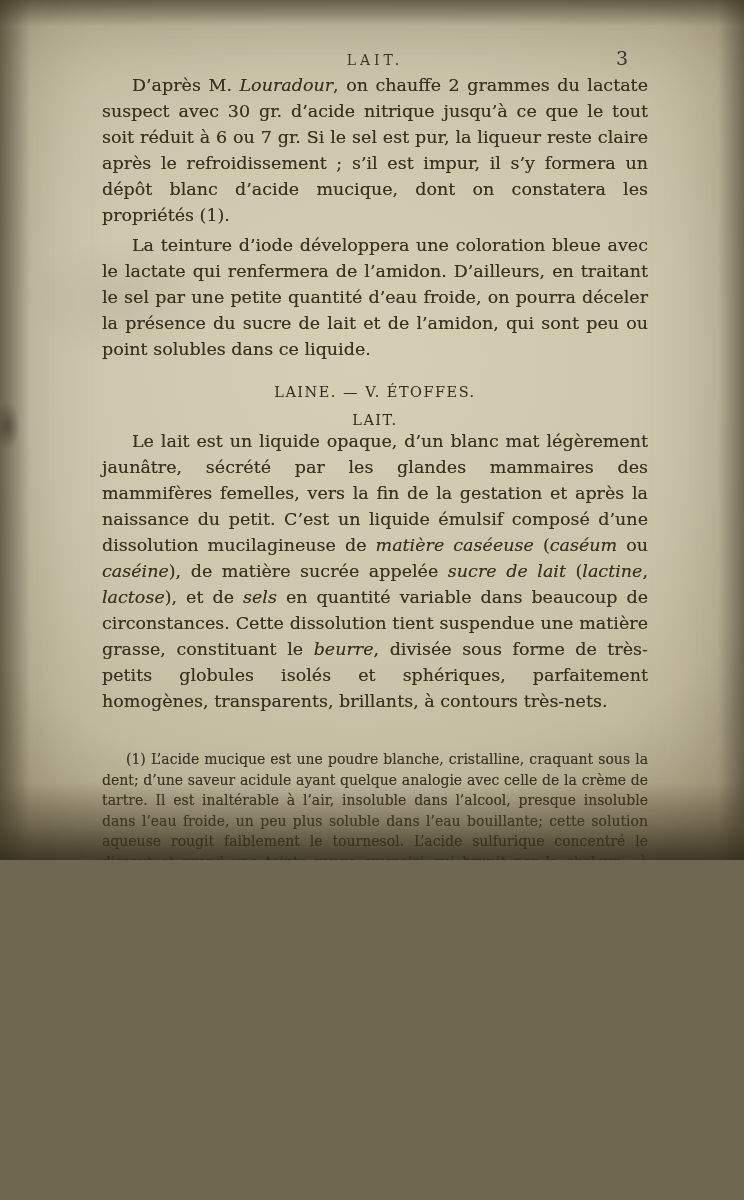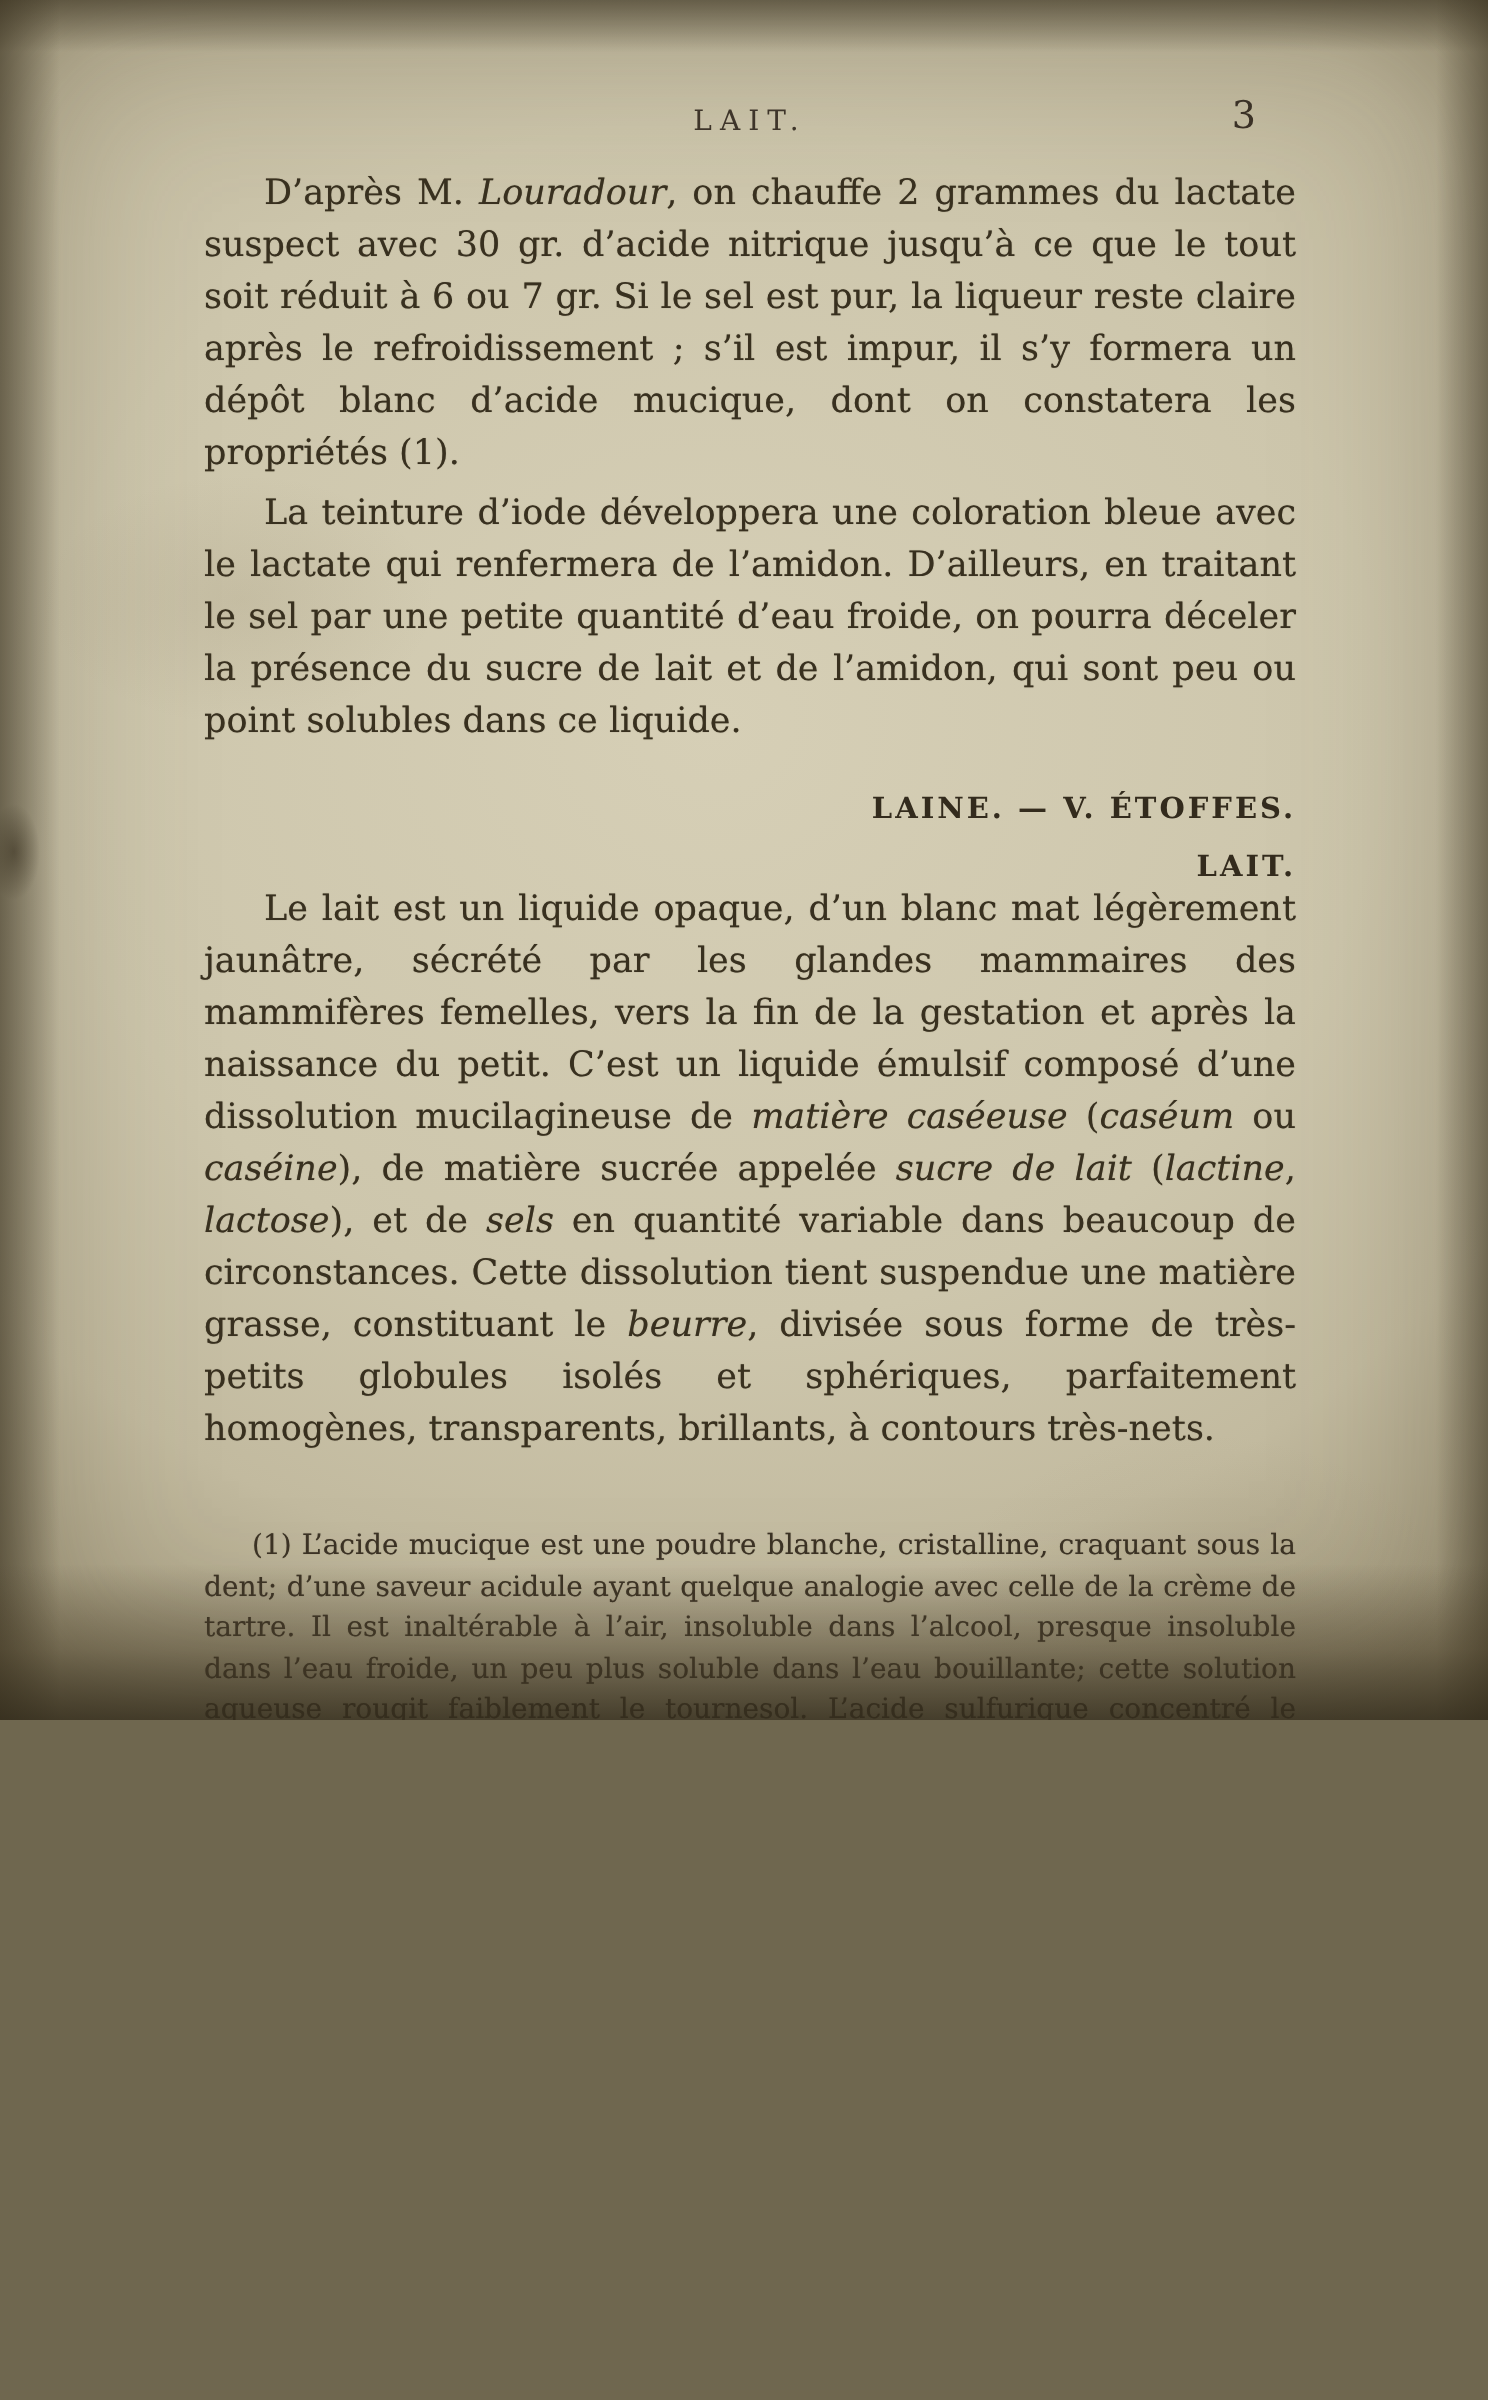--- a/index.html
+++ b/index.html
@@ -50,28 +50,28 @@
 
   p.bodytext {
     margin: 0;
     font-size: 17.5px;
     line-height: 26px;
     text-align: justify;
     text-indent: 30px;
     color: #38301f;
     text-shadow: 0 0 0.4px rgba(56,48,31,0.55);
   }
-  #para1 { margin-top: 12px; }
+  #para1 { }
   #para2 { margin-top: 4px; }
   #para3 { }
   #para4 { margin-top: 6px; }
 
   h2.section-heading {
-    margin: 0; text-align: right;
-    font-size: 14.5px; font-weight: 700;
+    margin: 0; text-align: center;
+    font-size: 14.5px; font-weight: 400;
     letter-spacing: 1.5px;
     color: #332b1d;
   }
   #heading-laine { margin-top: 22px; }
   #heading-lait  { margin-top: 12px; }
 
   .footnotes { margin-top: 35px; }
   p.footnote {
     margin: 0;
     font-size: 14px;

